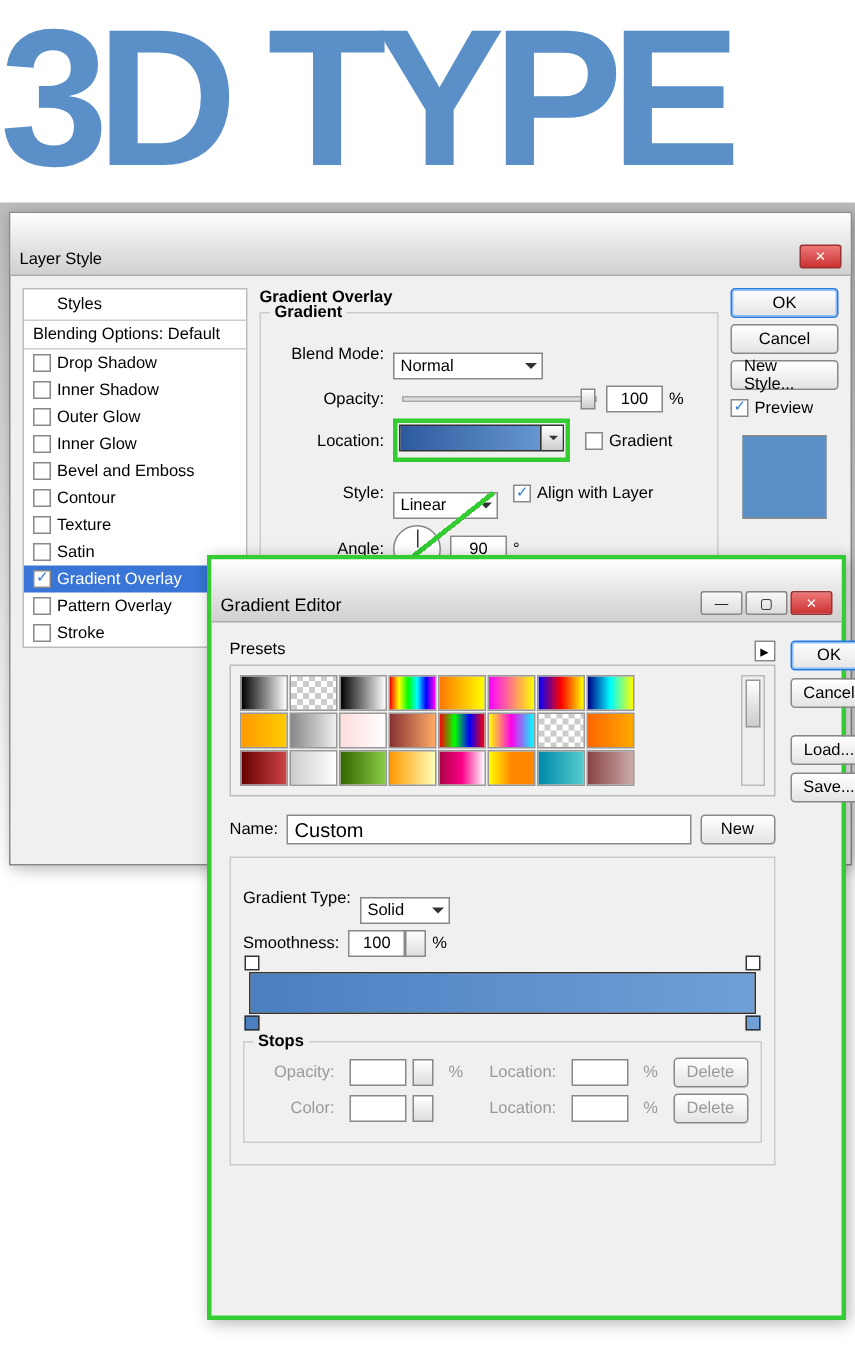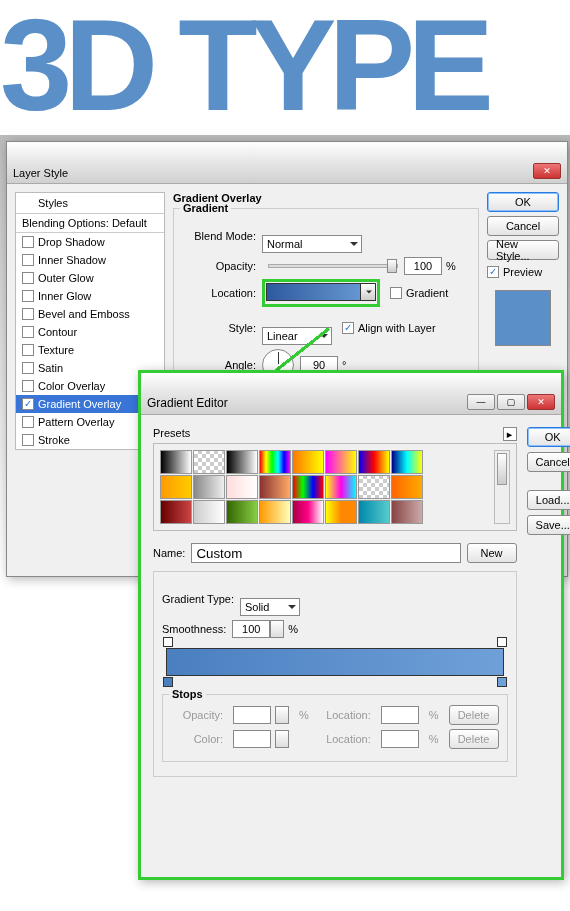--- a/index.html
+++ b/index.html
@@ -108,24 +108,20 @@
             <span class="cb"></span>
             <span>Contour</span>
           </div>
           <div class="styles-item sub">
             <span class="cb"></span>
             <span>Texture</span>
           </div>
           <div class="styles-item">
             <span class="cb"></span>
             <span>Satin</span>
-          </div>
-          <div class="styles-item">
-            <span class="cb"></span>
-            <span>Color Overlay</span>
           </div>
           <div class="styles-item selected">
             <span class="cb checked"></span>
             <span>Gradient Overlay</span>
           </div>
           <div class="styles-item">
             <span class="cb"></span>
             <span>Pattern Overlay</span>
           </div>
           <div class="styles-item">

